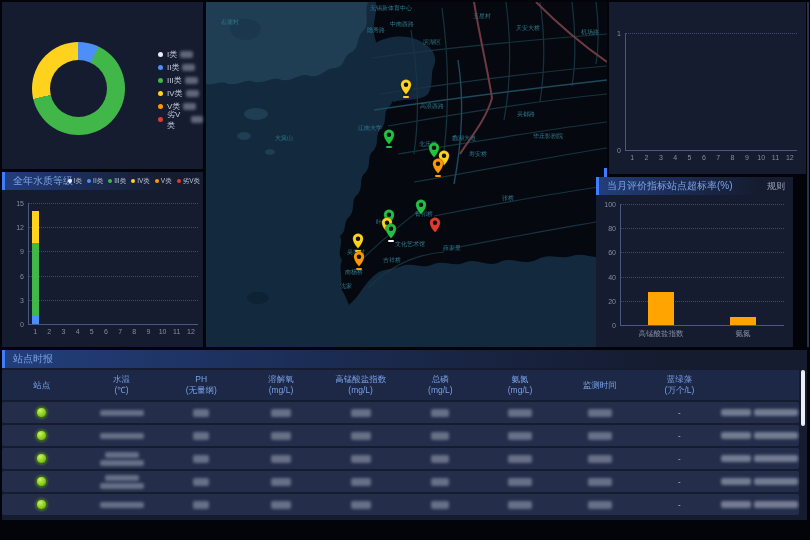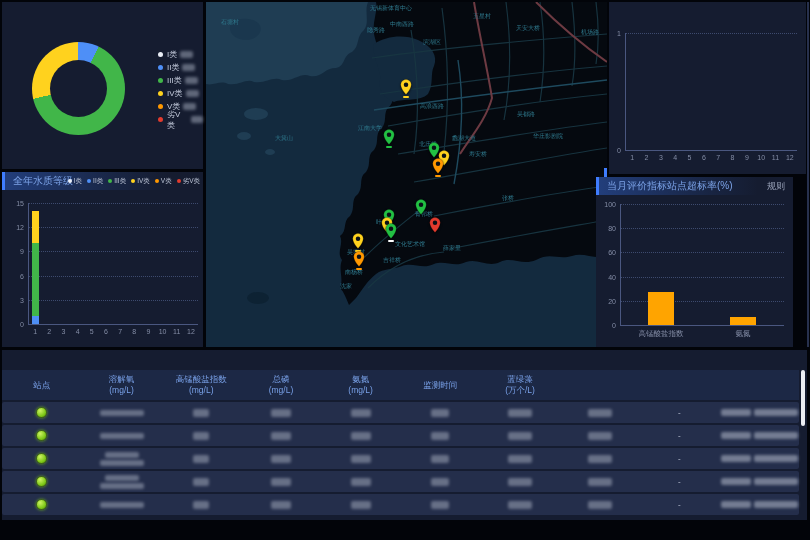--- a/index.html
+++ b/index.html
@@ -354,23 +354,34 @@
         <span class="xtick" style="left: 25%; font-size: 7.5px;">高锰酸盐指数</span>
         <span class="xtick" style="left: 75%; font-size: 7.5px;">氨氮</span>
         <div class="bar" style="left: calc(25% - 13px); width: 26px; bottom: 0px; height: 27%; background: rgb(255, 164, 0);"></div>
         <div class="bar" style="left: calc(75% - 13px); width: 26px; bottom: 0px; height: 7%; background: rgb(255, 164, 0);"></div>
       </div>
   </section>
 
   <div id="edge"></div>
 
   <section class="panel" id="p-table">
+    <div class="ptitle">
+      <span>站点时报</span>
+    </div>
     <div class="thead" id="table-head">
         <div class="th">
           <span>站点</span>
+        </div>
+        <div class="th">
+          <span>水温</span>
+          <span>(℃)</span>
+        </div>
+        <div class="th">
+          <span>PH</span>
+          <span>(无量纲)</span>
         </div>
         <div class="th">
           <span>溶解氧</span>
           <span>(mg/L)</span>
         </div>
         <div class="th">
           <span>高锰酸盐指数</span>
           <span>(mg/L)</span>
         </div>
         <div class="th">

